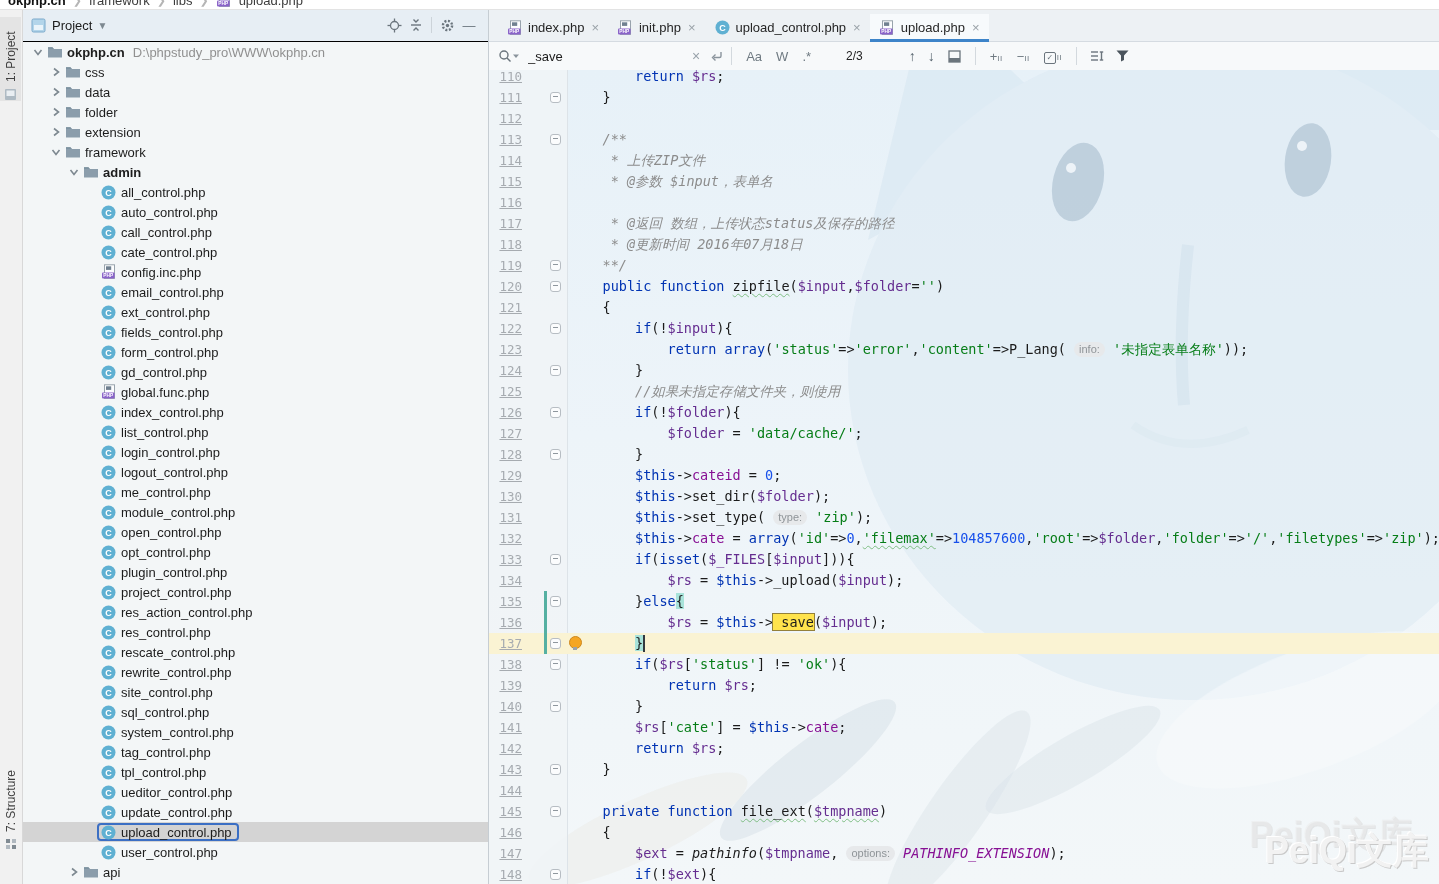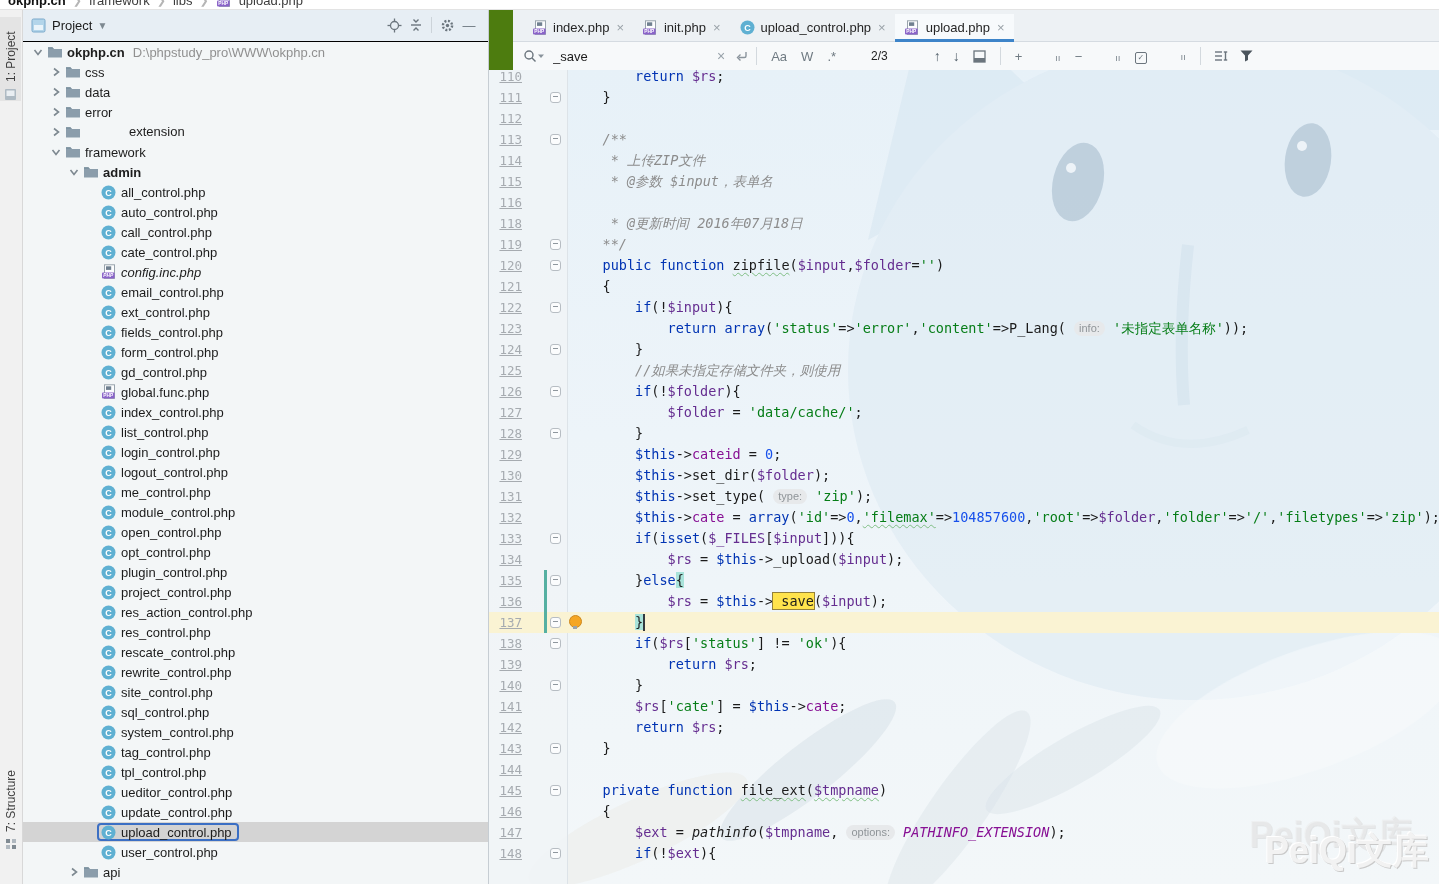--- a/index.html
+++ b/index.html
@@ -36,36 +36,36 @@
   .trow.sel{background:#d4d4d4;}
   .tchev{width:17px;height:14px;display:inline-flex;align-items:center;justify-content:center;flex:0 0 17px;}
   .tspacer{flex:0 0 17px;}
   .ticon{width:17px;height:16px;display:inline-flex;align-items:center;justify-content:center;flex:0 0 17px;}
   .tlabel{font-size:13px;color:#1c1c1c;padding-left:4px;}
   .tlabel.bold{font-weight:bold;}
   .tnote{font-size:13px;color:#909090;padding-left:8px;}
   .selwrap{display:inline-flex;align-items:center;border:2px solid #3b6fc4;border-radius:4px;
            padding:0 5px 0 1px;margin-left:-3px;height:18px;box-sizing:border-box;background:rgba(210,210,210,.4);}
   
-  #editor{position:absolute;left:488px;top:9px;right:0;bottom:0;z-index:5;background:#4d7c0f;padding-left:25px;}
+  #editor{position:absolute;left:488px;top:9px;right:0;bottom:0;z-index:5;background:#4d7c0f;}
   #tabbar{height:33px;background:#edf1f4;border-bottom:1px solid #d5dbe1;display:flex;align-items:flex-end;padding-left:9px;box-sizing:border-box;}
   .tab{height:27px;display:flex;align-items:center;padding:0 9px;position:relative;font-size:13px;color:#262626;background:#edf1f4;}
   .tab .ticon{margin-right:5px;}
   .tab .tclose{margin-left:7px;color:#9aa2a8;font-size:13px;line-height:13px;}
   .tab.active{background:#f7fafc;}
   .tab.active::after{content:"";position:absolute;left:0;right:0;bottom:-1px;height:3px;background:#3d84c9;}
   #searchbar{height:28px;background:#f7f9fa;border-bottom:1px solid #d9dfe4;display:flex;align-items:center;padding:0 6px;position:relative;}
   #searchbar .sb-item{display:flex;align-items:center;justify-content:center;color:#6f7a82;font-size:13px;}
   #search-input{background:transparent;border:none;outline:none;font-family:"Liberation Sans",sans-serif;
                 font-size:13px;color:#1b1b1b;width:128px;margin-left:6px;}
   .sb-sep{width:1px;height:18px;background:#d3d9de;margin:0 7px;}
   .sb-btn{padding:0 7px;color:#6f7a82;font-size:13px;}
   .sb-counter{color:#222;font-size:12px;margin:0 14px 0 28px;}
   .sb-arrow{font-size:14px;color:#52606a;padding:0 6px;}
-  .multi i{font-style:normal;font-size:8px;letter-spacing:.5px;margin-left:33px;}
+  .multi i{font-style:normal;font-size:8px;letter-spacing:.5px;}
   .chk{display:inline-flex;width:10px;height:10px;border:1.3px solid #6b757d;border-radius:2px;
        align-items:center;justify-content:center;font-size:8px;color:#6b757d;margin-right:1px;}
   
   #codearea{position:absolute;left:0;right:0;top:61px;bottom:0;overflow:hidden;
             background:linear-gradient(180deg,#e7f1f8 0%,#edf4f9 45%,#f3f7f9 100%);}
   #wmark-svg{position:absolute;left:0;top:0;}
   #gutter-underlay{position:absolute;left:0;top:0;bottom:0;width:79px;background:rgba(240,244,247,.82);
                    border-right:1px solid #dde3e8;}
   #lines{position:absolute;left:0;right:0;top:-4px;}
   .crow{height:21px;line-height:21px;display:flex;position:relative;}
@@ -237,30 +237,30 @@
             <path d="M5 3.5 L9.5 7 L5 10.5"></path>
           </svg>
         </span>
         <span style="display: inline-flex; align-items: center;">
           <span class="ticon">
             <svg width="16" height="14" viewBox="0 0 16 14">
               <path d="M1 2.2h4.4l1.5 1.9H15v8.4H1z" fill="#8b9dab"></path>
               <path d="M1 2.2h4.4l1.5 1.9H1z" fill="#7e93a1"></path>
             </svg>
           </span>
-          <span class="tlabel">error</span>
+          <span class="tlabel">folder</span>
         </span>
       </div>
       <div class="trow" style="padding-left: 24px;">
         <span class="tchev">
           <svg width="14" height="14" viewBox="0 0 14 14" fill="none" stroke="#7d8890" stroke-width="1.6">
             <path d="M5 3.5 L9.5 7 L5 10.5"></path>
           </svg>
         </span>
-        <span style="display: inline-flex;  gap: 44px;">
+        <span style="display: inline-flex; align-items: center;">
           <span class="ticon">
             <svg width="16" height="14" viewBox="0 0 16 14">
               <path d="M1 2.2h4.4l1.5 1.9H15v8.4H1z" fill="#8b9dab"></path>
               <path d="M1 2.2h4.4l1.5 1.9H1z" fill="#7e93a1"></path>
             </svg>
           </span>
           <span class="tlabel">extension</span>
         </span>
       </div>
       <div class="trow" style="padding-left: 24px;">
@@ -336,21 +336,21 @@
         <span style="display: inline-flex; align-items: center;">
           <span class="ticon">
             <svg width="15" height="15" viewBox="0 0 15 15">
               <circle cx="7.5" cy="7.5" r="7" fill="#5fb0d2"></circle>
               <text x="7.5" y="10.7" text-anchor="middle" font-size="9" font-weight="bold" fill="#fff" font-family="Liberation Sans,sans-serif">C</text>
             </svg>
           </span>
           <span class="tlabel">cate_control.php</span>
         </span>
       </div>
-      <div class="trow" style="padding-left: 60px; font-style: italic;">
+      <div class="trow" style="padding-left: 60px;">
         <span class="tspacer"></span>
         <span style="display: inline-flex; align-items: center;">
           <span class="ticon">
             <svg width="16" height="16" viewBox="0 0 16 16">
               <rect x="3.5" y="0.8" width="10" height="13.6" fill="#fcfdfe" stroke="#98a3ac"></rect>
               <rect x="5" y="2.3" width="5.2" height="3.6" fill="#708090"></rect>
               <rect x="1" y="8.4" width="12.6" height="6.2" rx="1" fill="#8a63c9"></rect>
               <text x="7.3" y="13.3" text-anchor="middle" font-size="4.8" font-weight="bold" fill="#fff" font-family="Liberation Sans,sans-serif">PHP</text>
             </svg>
           </span>
@@ -906,20 +906,28 @@
         </div>
         <div class="crow">
           <span class="gut">
             <span class="lnum">116</span>
             <span class="chgbar"></span>
             <span class="foldw"></span>
           </span>
         </div>
         <div class="crow">
           <span class="gut">
+            <span class="lnum">117</span>
+            <span class="chgbar"></span>
+            <span class="foldw"></span>
+          </span>
+          <pre class="codetext"><span class="tok-p">     </span><span class="tok-c">* @返回 数组，上传状态status及保存的路径</span></pre>
+        </div>
+        <div class="crow">
+          <span class="gut">
             <span class="lnum">118</span>
             <span class="chgbar"></span>
             <span class="foldw"></span>
           </span>
           <pre class="codetext"><span class="tok-p">     </span><span class="tok-c">* @更新时间 2016年07月18日</span></pre>
         </div>
         <div class="crow">
           <span class="gut">
             <span class="lnum">119</span>
             <span class="chgbar"></span>

